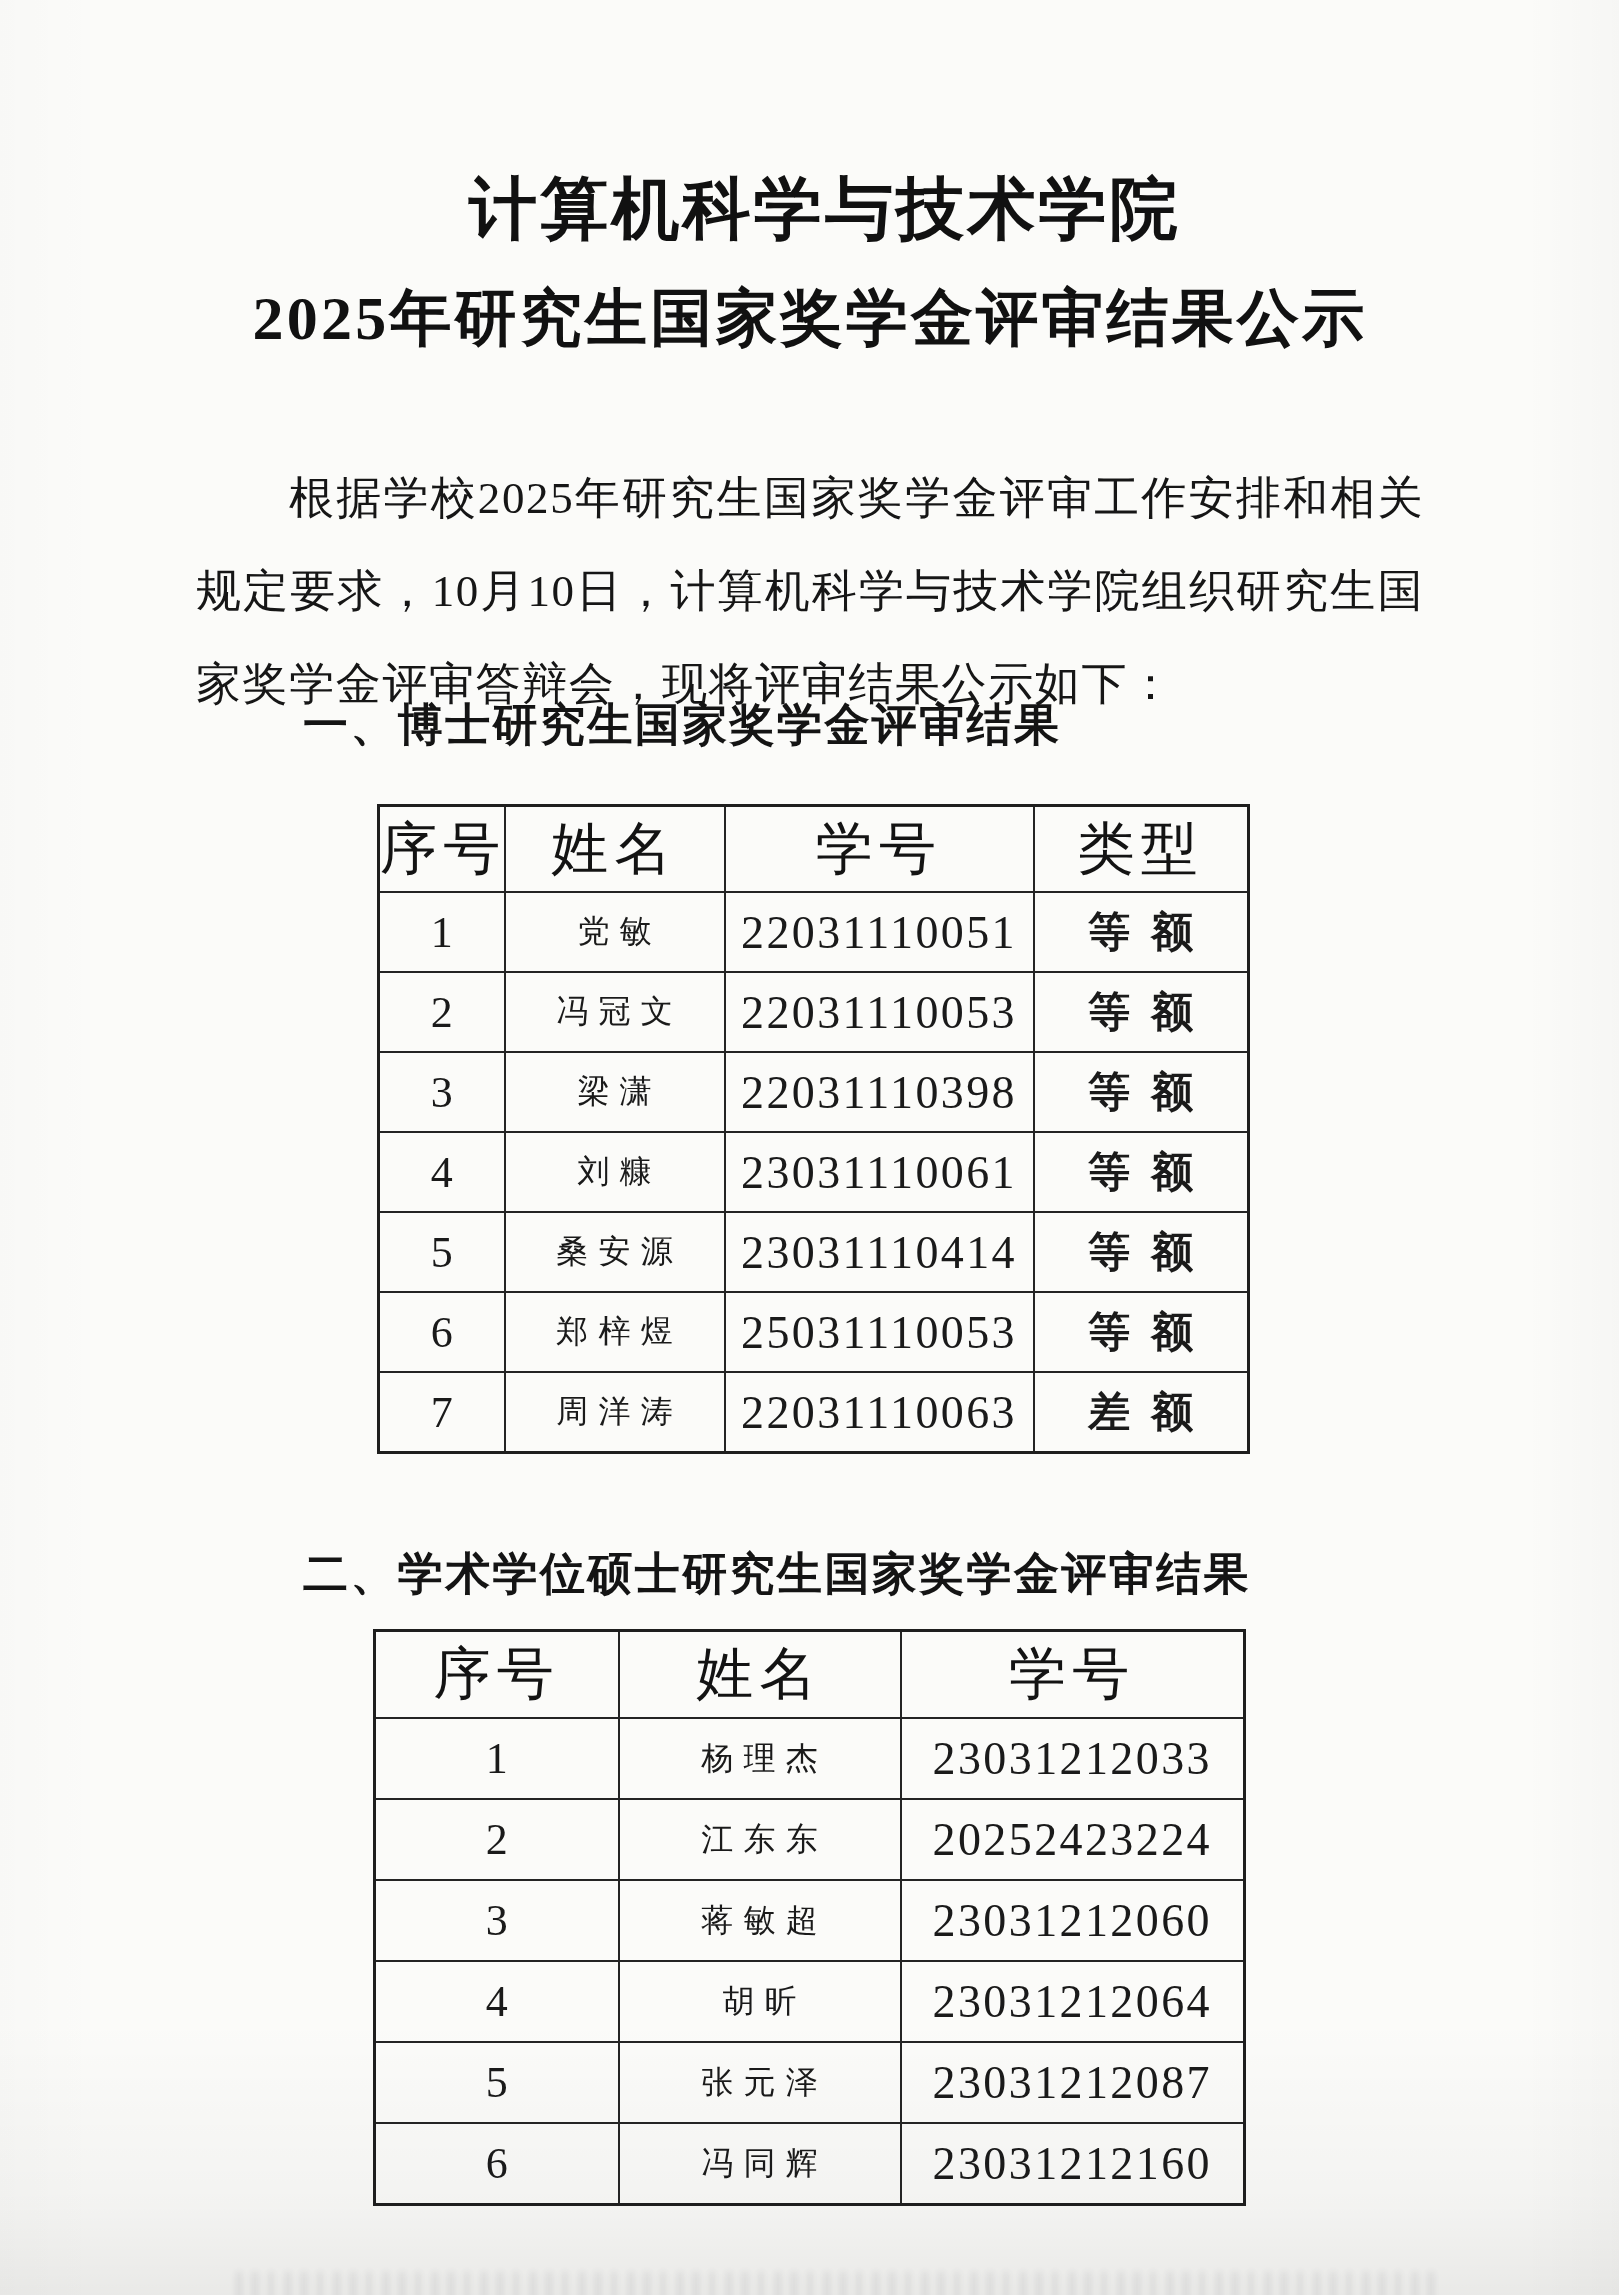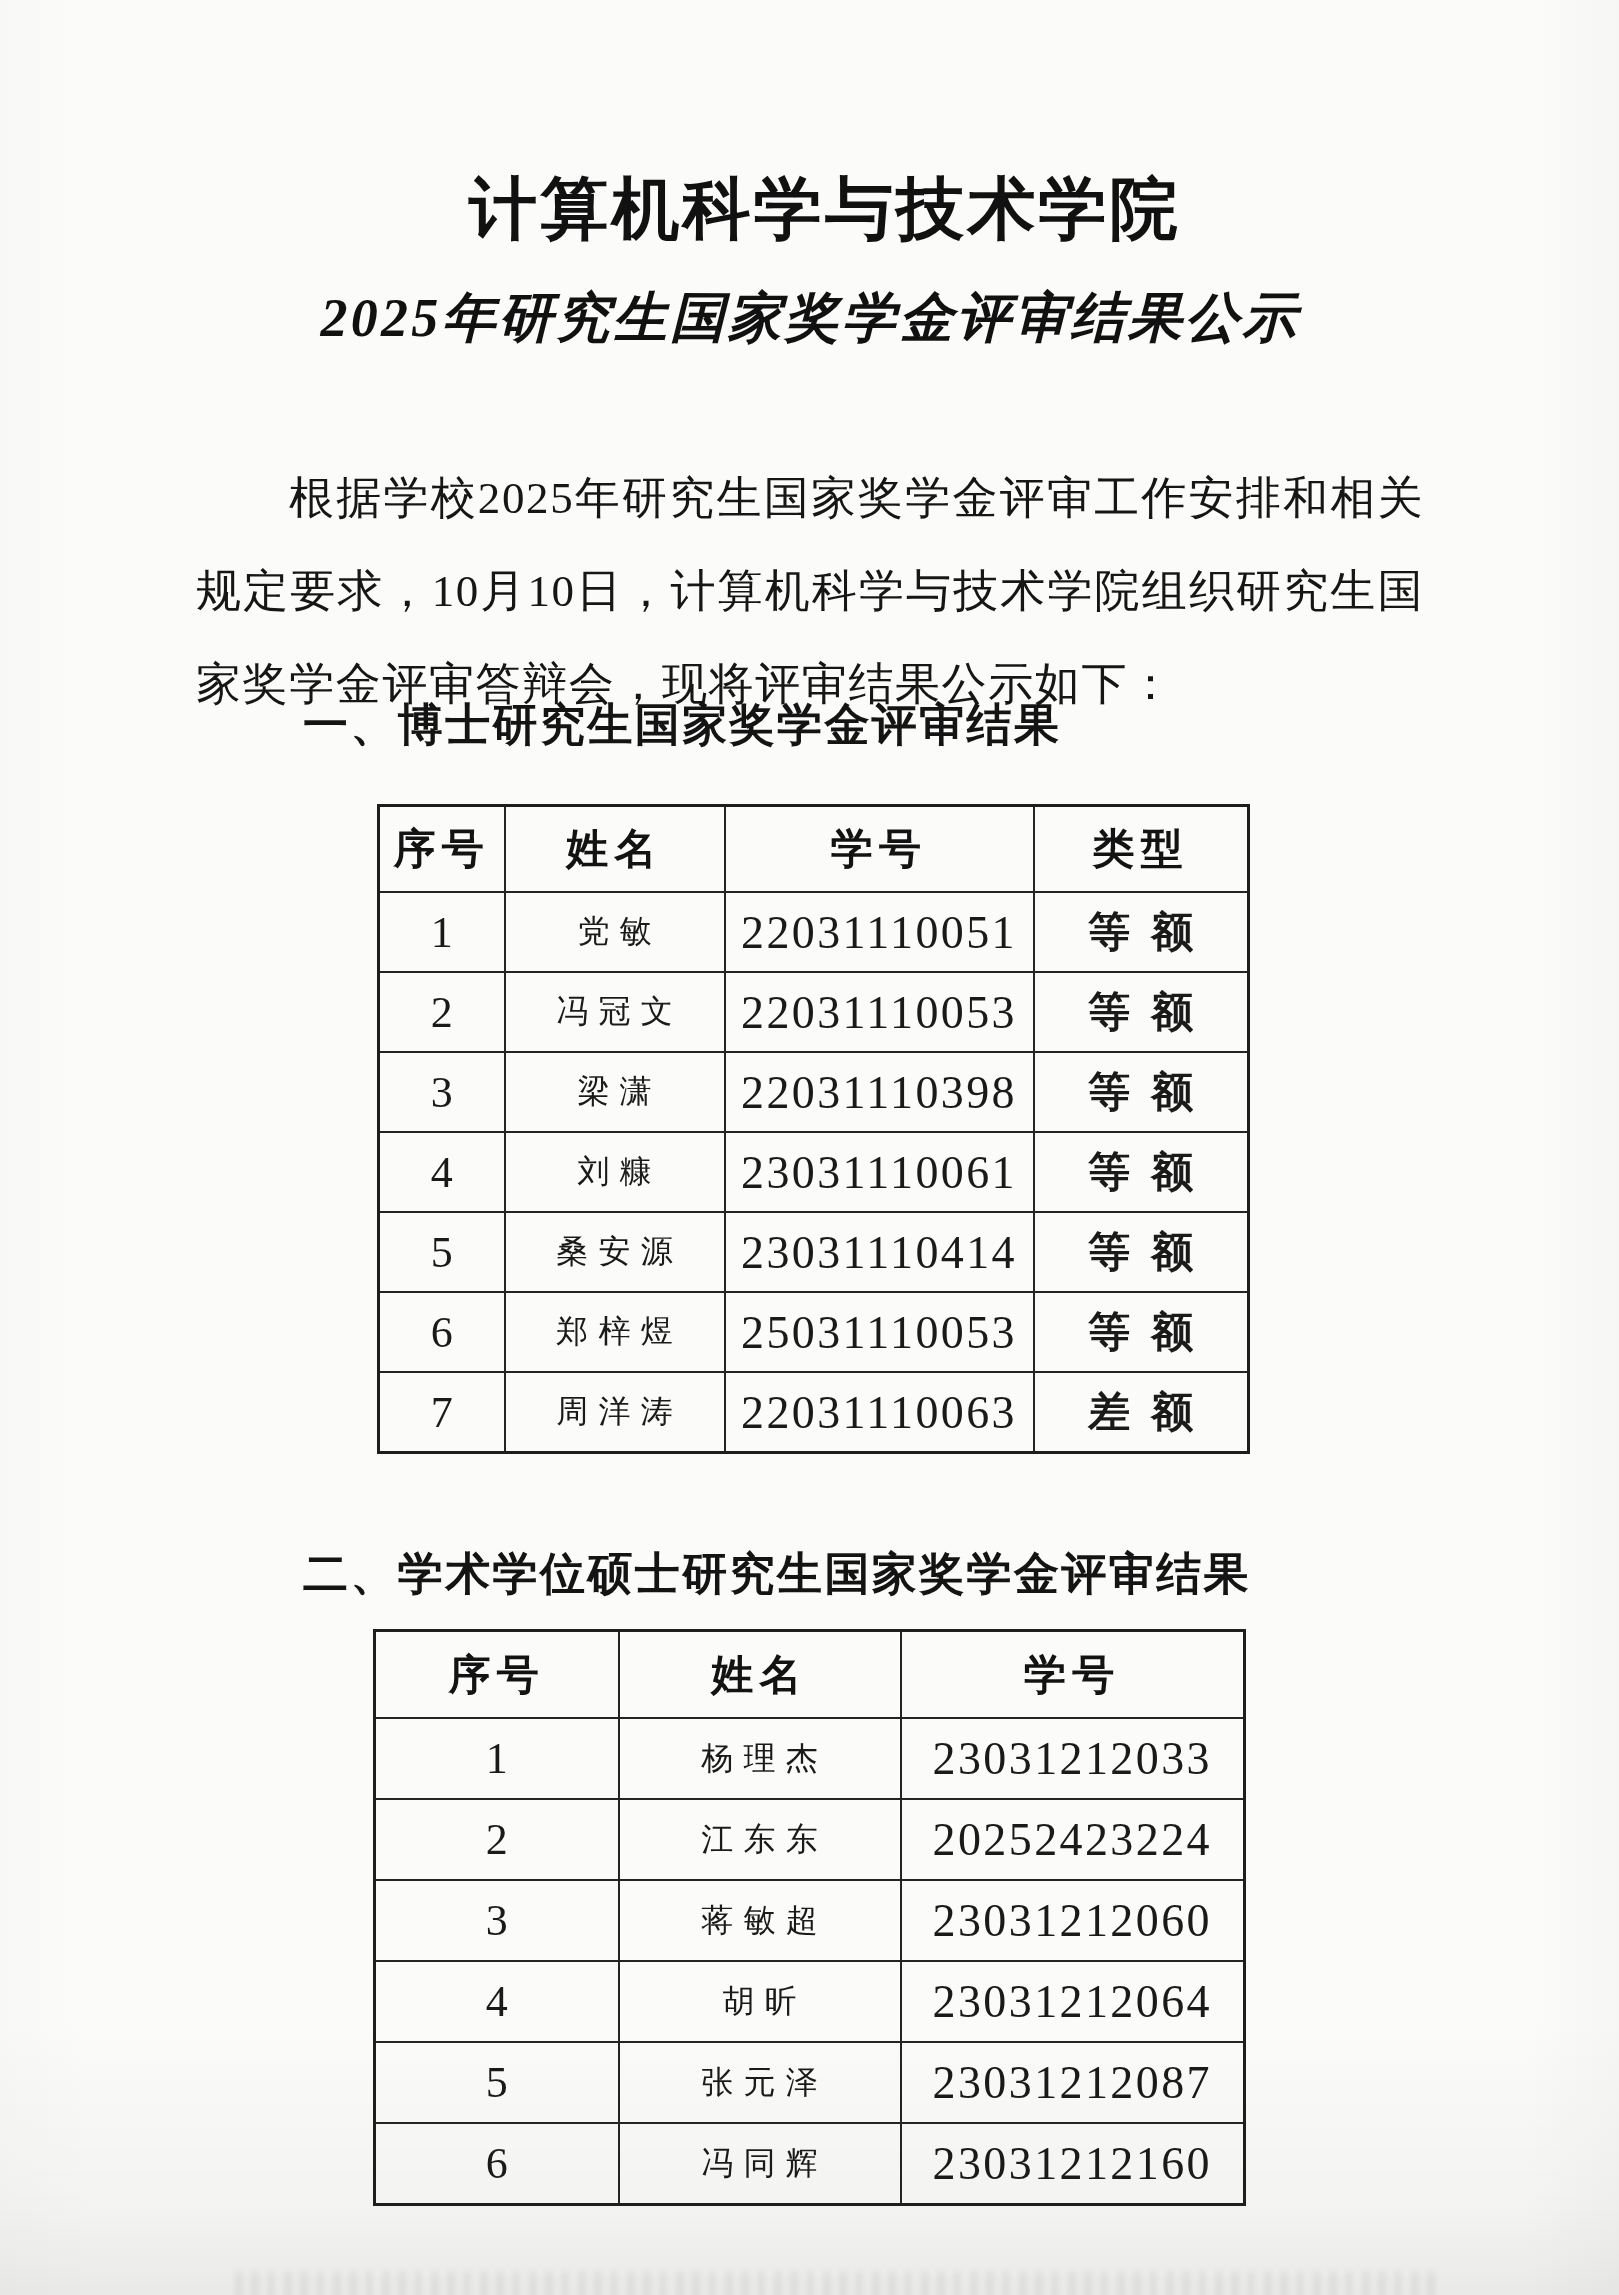--- a/index.html
+++ b/index.html
@@ -14,21 +14,21 @@
     color:#1a1a1a;
     font-family:"Liberation Serif","DejaVu Serif",serif;
     overflow:hidden;
   }
   .doc-title {
     position:absolute; left:0; width:100%;
     text-align:center; font-weight:700; color:#111;
     letter-spacing:3.2px; white-space:nowrap;
   }
   .doc-title.line1 { top:164px; font-size:68px;margin-left:15px; }
-  .doc-title.line2 { top:282px; font-size:54px;font-style:italic; }
+  .doc-title.line2 { top:276px; font-size:62px; }
   .intro {
     position:absolute; left:196px; top:407px; width:1228px;
     font-size:45px; line-height:93px;
     text-align:justify; text-justify:inter-ideograph;
     text-indent:93px; letter-spacing:1.6px; color:#161616;
   }
   .sec-heading {
     position:absolute; left:303px;
     font-family:"Liberation Sans","DejaVu Sans",sans-serif;
     font-size:45px; font-weight:700; color:#141414;
@@ -42,21 +42,21 @@
   }
   #phd-table     { left:377px; top:804px; width:870px; }
   #masters-table { left:373px; top:1629px; width:870px; }
   .results th, .results td {
     border:2.4px solid #242424; padding:0;
     text-align:center; vertical-align:middle;
     overflow:hidden; white-space:nowrap;
   }
   .results th {
     font-family:"Liberation Sans","DejaVu Sans",sans-serif;
-    font-size:42px; font-weight:700; letter-spacing:6.3px; color:#131313;
+    font-size:57px; font-weight:400; letter-spacing:6.3px; color:#131313;
   }
   #phd-table th { height:84px; }
   #phd-table td { height:78px; }
   #masters-table th { height:85px; }
   #masters-table td { height:79px; }
   td.c-seq  { font-size:44px; }
   td.c-name { font-size:32px; letter-spacing:0.32em; text-indent:0.32em; }
   td.c-sid  { font-size:46px; letter-spacing:2.4px; }
   td.c-type { font-size:42px; letter-spacing:0.5em; text-indent:0.5em;font-weight:bold; }
   .cutoff-artifact {

